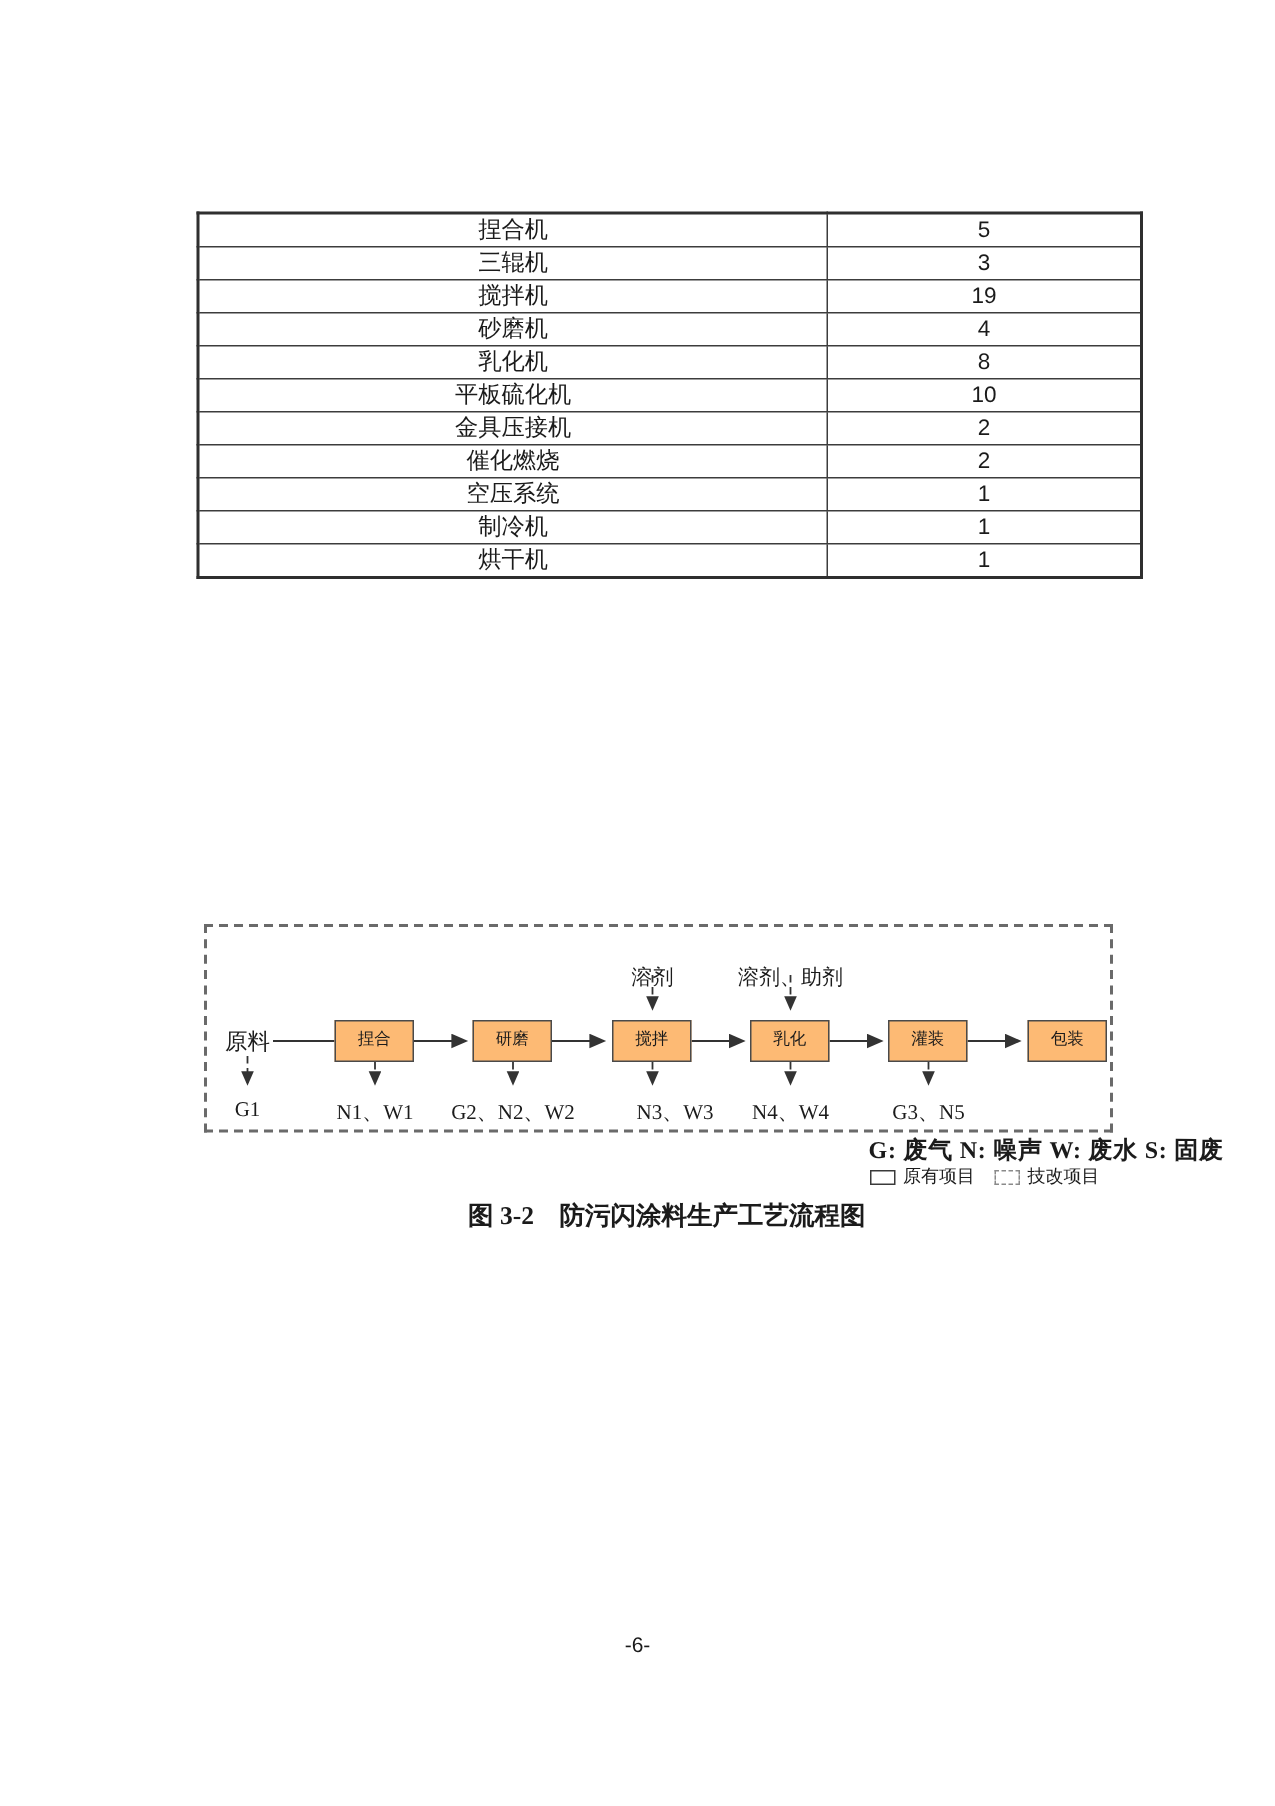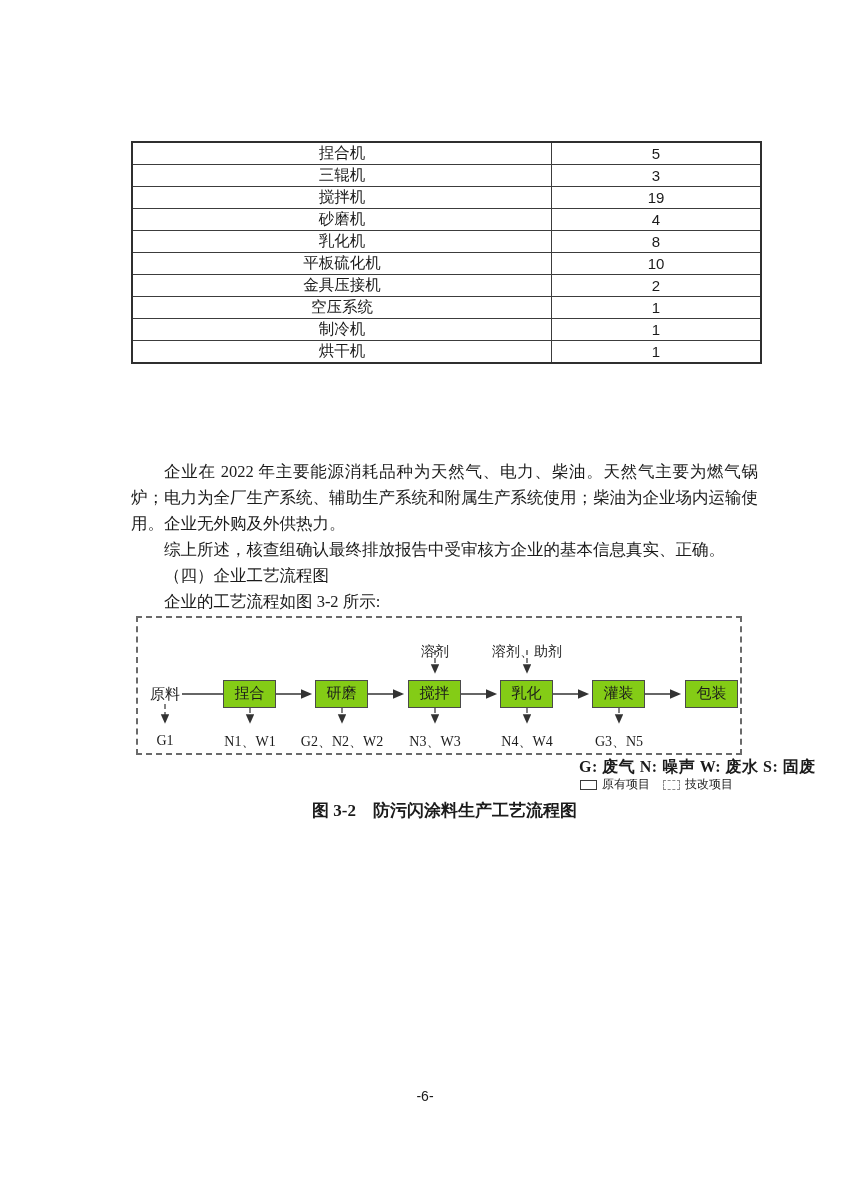--- a/index.html
+++ b/index.html
@@ -32,21 +32,21 @@
 
   
   #diagram {
     position:absolute; left:136px; top:616px; width:606px; height:139px;
     border:2px dashed #6a6a6a; box-sizing:border-box;
   }
   #diagram svg { position:absolute; left:0; top:0; }
   .flow-box {
     position:absolute; top:62px; width:53px; height:28px;
     border:1.6px solid #4a4a4a; box-sizing:border-box;
-    font-size:15px; line-height:25px; text-align:center; background:#84cc16;
+    font-size:11px; line-height:25px; text-align:center; background:#fdba74;
   }
   .flow-source { position:absolute; left:12px; top:67px; font-size:15px; }
   .flow-input  { position:absolute; top:13px; font-size:14px; transform:translateX(-50%); white-space:nowrap;margin-top:12px; }
   .flow-output { position:absolute; top:115px; font-size:14px; transform:translateX(-50%); white-space:nowrap; }
 
   
   .legend-abbrev {
     position:absolute; left:579px; top:757px; font-size:16px; font-weight:bold;
     letter-spacing:0.5px;
   }
@@ -98,40 +98,38 @@
         </tr>
       <tr>
           <td class="cell-name">平板硫化机</td>
           <td class="cell-count">10</td>
         </tr>
       <tr>
           <td class="cell-name">金具压接机</td>
           <td class="cell-count">2</td>
         </tr>
       <tr>
+          <td class="cell-name">催化燃烧</td>
+          <td class="cell-count">2</td>
+        </tr>
+      <tr>
           <td class="cell-name">空压系统</td>
           <td class="cell-count">1</td>
         </tr>
       <tr>
           <td class="cell-name">制冷机</td>
           <td class="cell-count">1</td>
         </tr>
       <tr>
           <td class="cell-name">烘干机</td>
           <td class="cell-count">1</td>
         </tr>
     </tbody>
   </table>
 
-  <div class="body-text">
-    <p>企业在 2022 年主要能源消耗品种为天然气、电力、柴油。天然气主要为燃气锅炉；电力为全厂生产系统、辅助生产系统和附属生产系统使用；柴油为企业场内运输使用。企业无外购及外供热力。</p>
-    <p>综上所述，核查组确认最终排放报告中受审核方企业的基本信息真实、正确。</p>
-    <p>（四）企业工艺流程图</p>
-    <p>企业的工艺流程如图 3-2 所示:</p>
-  </div>
 
   <div id="diagram">
     <svg width="602" height="135" viewBox="0 0 602 135">
       <defs>
         <marker id="ah" markerWidth="9" markerHeight="8" refX="6.5" refY="3.5" orient="auto">
           <path d="M0,0 L8,3.5 L0,7 z" fill="#333"></path>
         </marker>
       </defs>
 
       <line x1="44" y1="76" x2="85" y2="76" stroke="#333" stroke-width="1.4"></line>
@@ -160,21 +158,21 @@
     <div class="flow-box" style="left:362px">乳化</div>
     <div class="flow-box" style="left:454px">灌装</div>
     <div class="flow-box" style="left:547px">包装</div>
 
     <div class="flow-input" style="left:297px">溶剂</div>
     <div class="flow-input" style="left:389px">溶剂、助剂</div>
 
     <div class="flow-output" style="left:27px">G1</div>
     <div class="flow-output" style="left:112px">N1、W1</div>
     <div class="flow-output" style="left:204px">G2、N2、W2</div>
-    <div class="flow-output" style="left:297px">N3、W3</div>
+    <div class="flow-output" style="left:312px">N3、W3</div>
     <div class="flow-output" style="left:389px">N4、W4</div>
     <div class="flow-output" style="left:481px">G3、N5</div>
   </div>
 
   <div class="legend-abbrev">G: 废气  N: 噪声  W: 废水  S: 固废</div>
   <div class="legend-boxes">
     <span class="legend-swatch solid"></span>
     <span>原有项目</span>
     <span class="legend-swatch dashed"></span>
     <span>技改项目</span>

